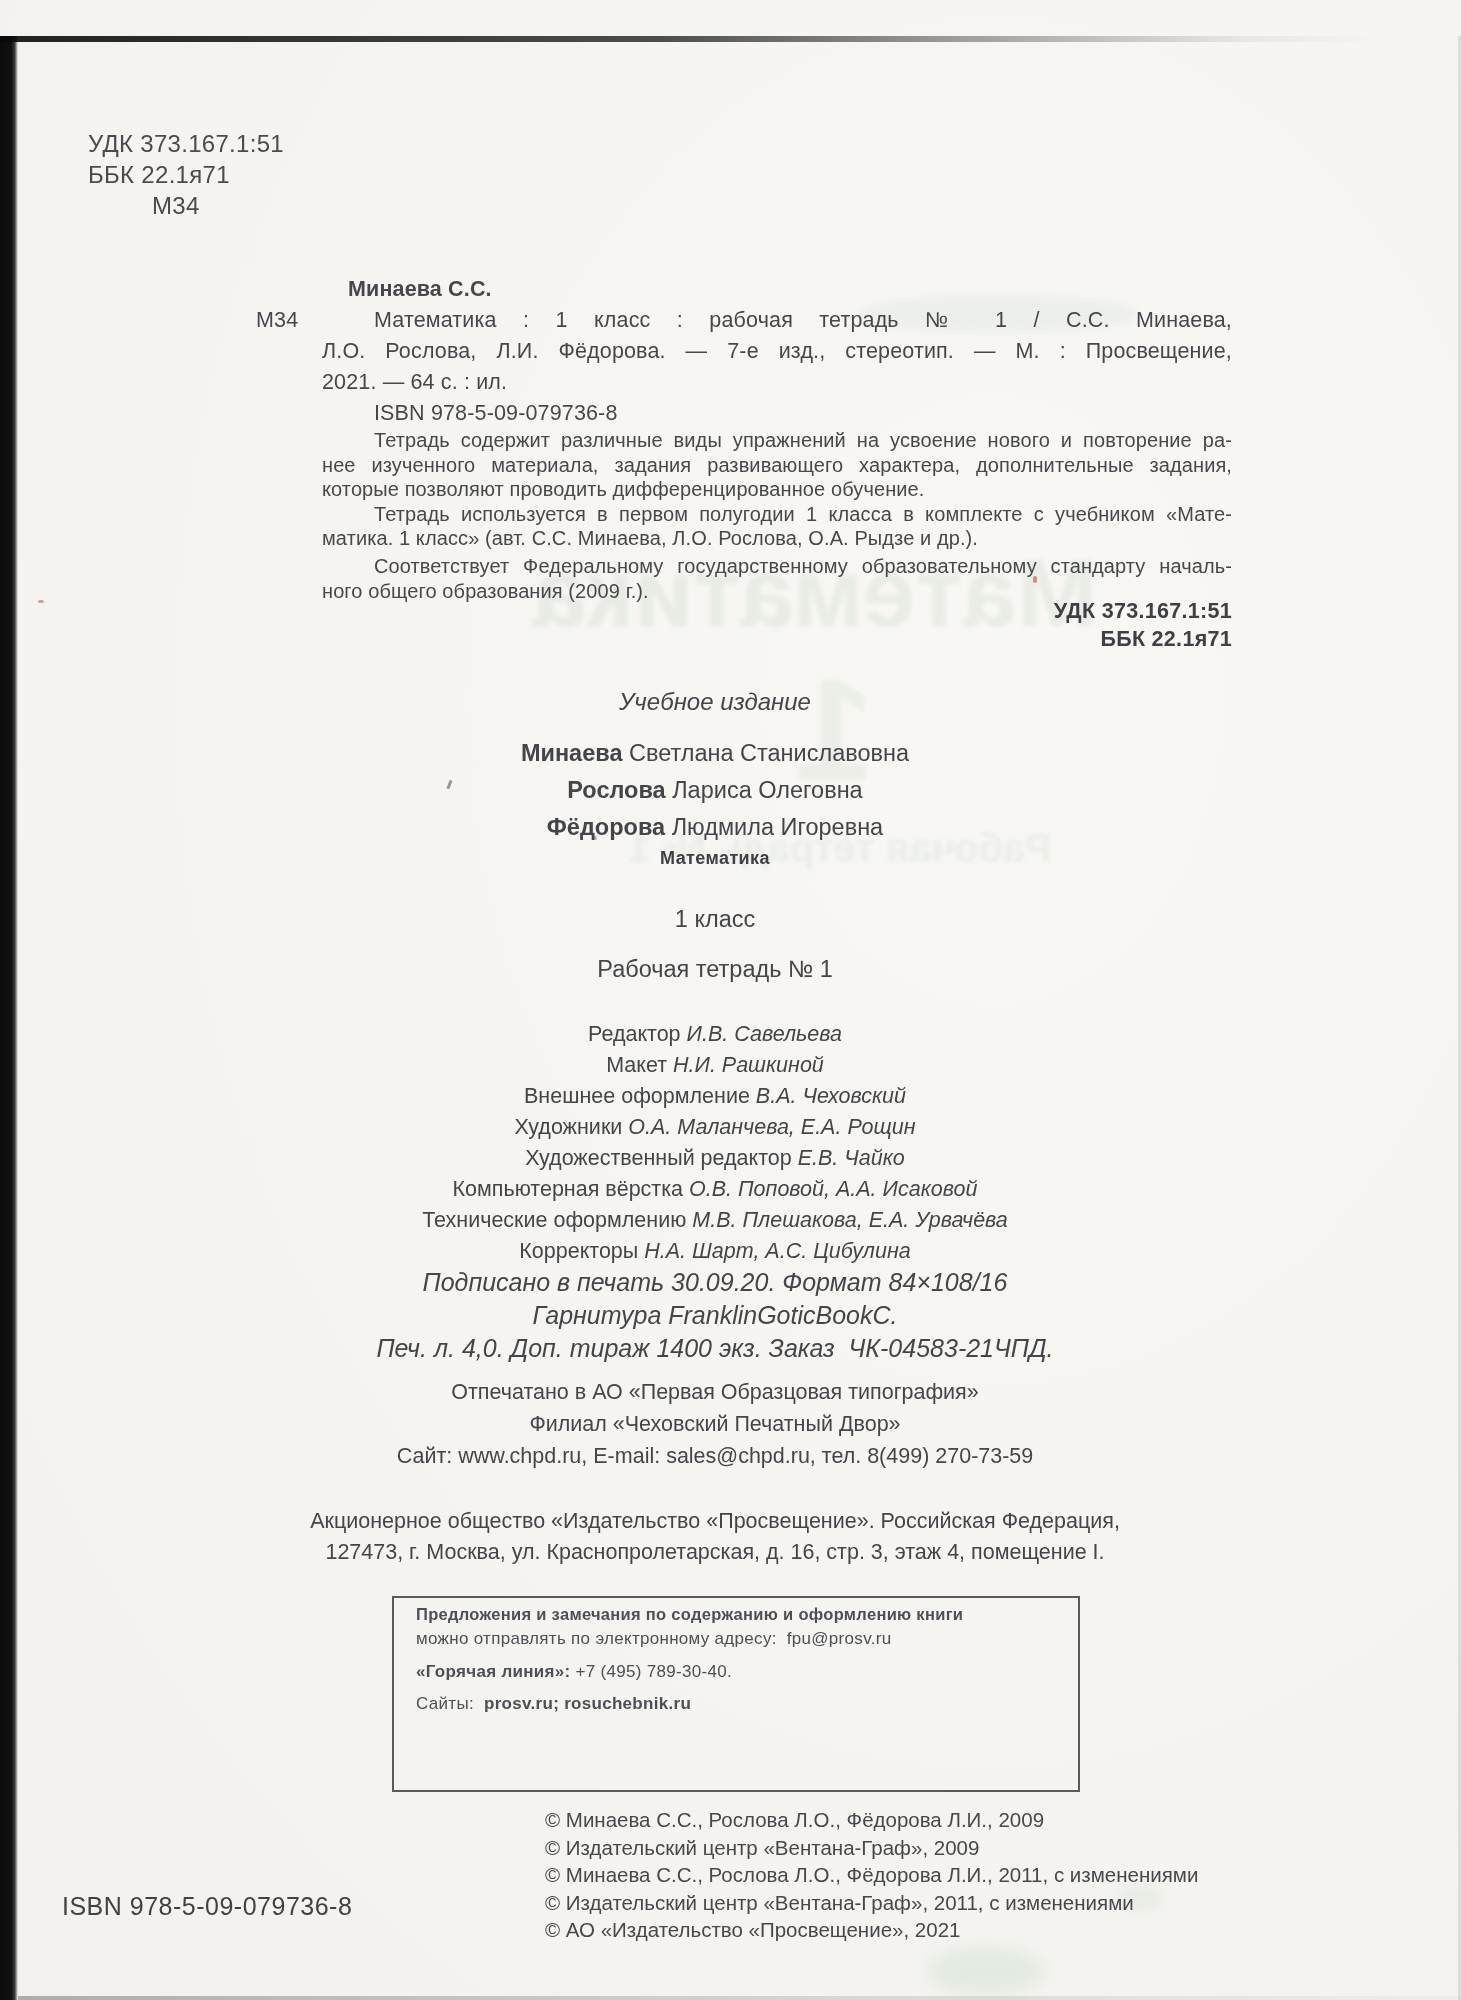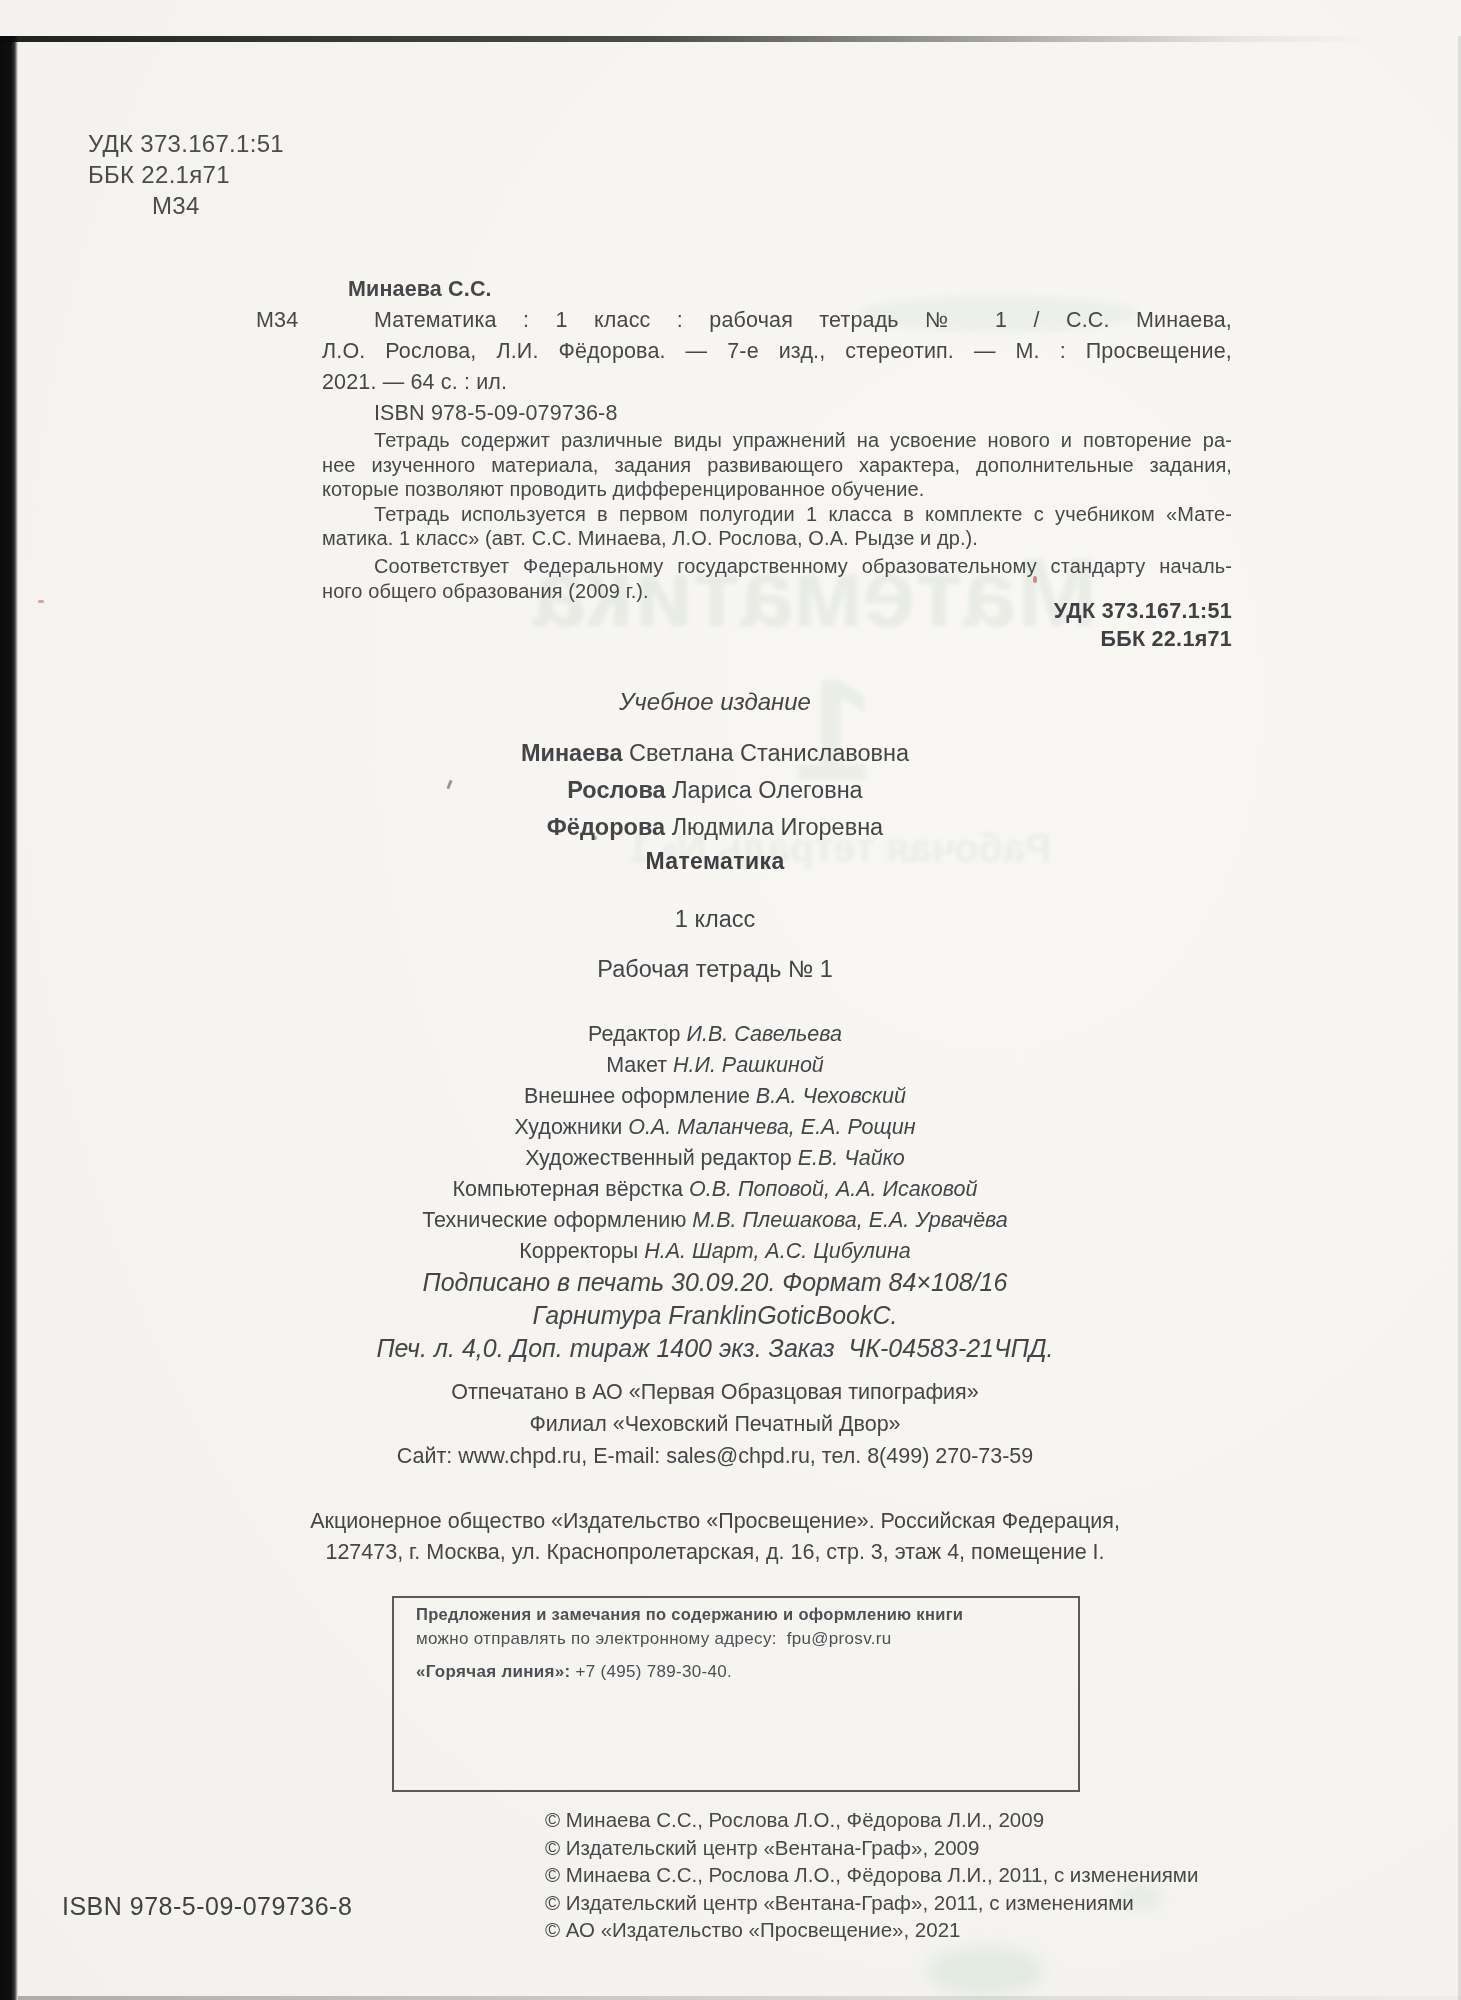--- a/index.html
+++ b/index.html
@@ -38,21 +38,21 @@
   .annot{left:322px;top:392px;width:910px;font-size:20px;color:#48484c;letter-spacing:.1px;}
   .annot > div{line-height:24.6px;}
   .annot .p3{margin-top:3px;}
 
   .udk-right{top:562px;right:229px;text-align:right;font-weight:bold;font-size:21.5px;line-height:27.5px;color:#3f3f44;letter-spacing:.3px;}
 
   
   .c{position:absolute;left:200px;width:1030px;text-align:center;color:#454549;}
   .ed-type{top:688px;font-size:24px;font-style:italic;}
   .ed-authors{top:735px;font-size:23.5px;line-height:37px;}
-  .ed-title{top:848px;font-size:23px;font-weight:bold;color:#3e3e43;letter-spacing:.4px;}
+  .ed-title{top:848px;font-size:18px;font-weight:bold;color:#3e3e43;letter-spacing:.4px;}
   .ed-grade{top:906px;font-size:23.5px;}
   .ed-sub{top:956px;font-size:23.5px;}
 
   .credits{top:1019px;font-size:21.5px;line-height:31px;}
   .printinfo{top:1266px;font-size:25px;line-height:33px;font-style:italic;}
   .printer{top:1376px;font-size:21.5px;line-height:32px;}
   .publisher{top:1506px;font-size:21.5px;line-height:31px;}
 
   
   .fbox{left:392px;top:1560px;width:688px;height:196px;border:2px solid #5a5a5e;box-sizing:border-box;
@@ -165,20 +165,21 @@
 
   <div class="c publisher">
     <div>Акционерное общество «Издательство «Просвещение». Российская Федерация,</div>
     <div>127473, г. Москва, ул. Краснопролетарская, д. 16, стр. 3, этаж 4, помещение I.</div>
   </div>
 
   <div class="abs fbox">
     <div class="h">Предложения и замечания по содержанию и оформлению книги</div>
     <div class="l2">можно отправлять по электронному адресу: &nbsp;fpu@prosv.ru</div>
     <div class="l3"><span class="b">«Горячая линия»:</span><span>&nbsp;+7 (495) 789-30-40.</span></div>
+    <div class="l4"><span>Сайты: &nbsp;</span><span class="b">prosv.ru; rosuchebnik.ru</span></div>
   </div>
 
   <div class="abs copyrights">
     <div>© Минаева С.С., Рослова Л.О., Фёдорова Л.И., 2009</div>
     <div>© Издательский центр «Вентана-Граф», 2009</div>
     <div>© Минаева С.С., Рослова Л.О., Фёдорова Л.И., 2011, с изменениями</div>
     <div>© Издательский центр «Вентана-Граф», 2011, с изменениями</div>
     <div>© АО «Издательство «Просвещение», 2021</div>
   </div>
 

